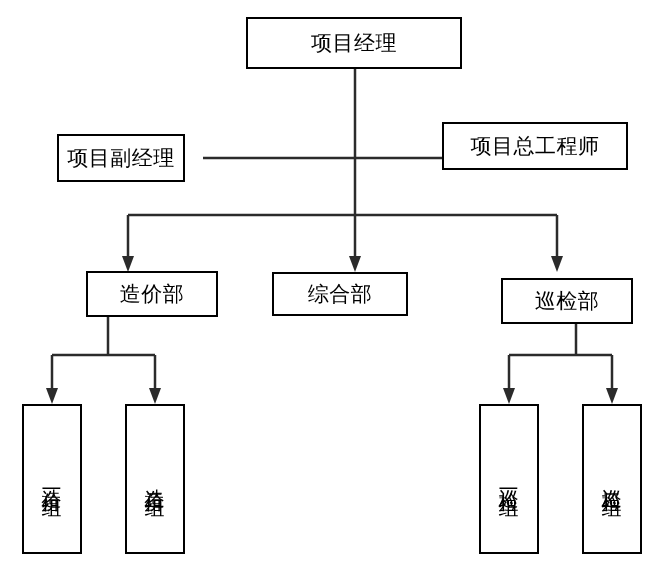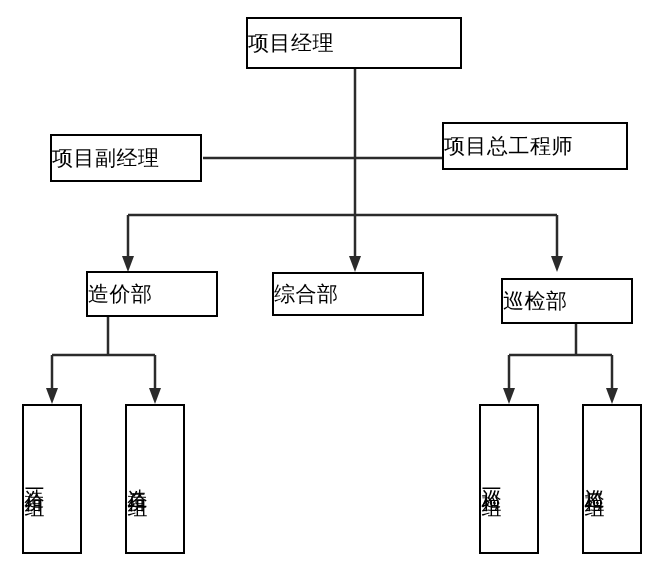--- a/index.html
+++ b/index.html
@@ -15,20 +15,21 @@
     font-family: "Liberation Sans", "DejaVu Sans", sans-serif;
     overflow: hidden;
   }
   .node {
     position: absolute;
     box-sizing: border-box;
     border: 2px solid #000000;
     background: #ffffff;
     display: flex;
     align-items: center;
+    justify-content: center;
     text-align: center;
     color: #000000;
     z-index: 3;
   }
   .node .label {
     display: block;
     line-height: 1.18;
     letter-spacing: 0.5px;
   }
   .node.h { font-size: 21px; }
@@ -88,33 +89,33 @@
     <line x1="509" y1="355" x2="509" y2="390"></line>
     <polygon points="509,404 503,388 515,388"></polygon>
     <line x1="612" y1="355" x2="612" y2="390"></line>
     <polygon points="612,404 606,388 618,388"></polygon>
   </svg>
 
   <div class="node h" style="left:246px; top:17px; width:216px; height:52px;">
     <span class="label">项目经理</span>
   </div>
 
-  <div class="node h" style="left:50px; top:134px; width:152px; height:48px;">
+  <div class="node h" style="left:57px; top:134px; width:128px; height:48px;">
     <span class="label">项目副经理</span>
   </div>
 
   <div class="node h" style="left:442px; top:122px; width:186px; height:48px;">
     <span class="label">项目总工程师</span>
   </div>
 
   <div class="node h" style="left:42px; top:271px; width:132px; height:46px;margin-left:44px;">
     <span class="label">造价部</span>
   </div>
 
-  <div class="node h" style="left:272px; top:272px; width:152px; height:44px;">
+  <div class="node h" style="left:272px; top:272px; width:136px; height:44px;">
     <span class="label">综合部</span>
   </div>
 
   <div class="node h" style="left:501px; top:278px; width:132px; height:46px;">
     <span class="label">巡检部</span>
   </div>
 
   <div class="node v" style="left:22px; top:404px; width:60px; height:150px;">
     <span class="label">造价一组</span>
   </div>

